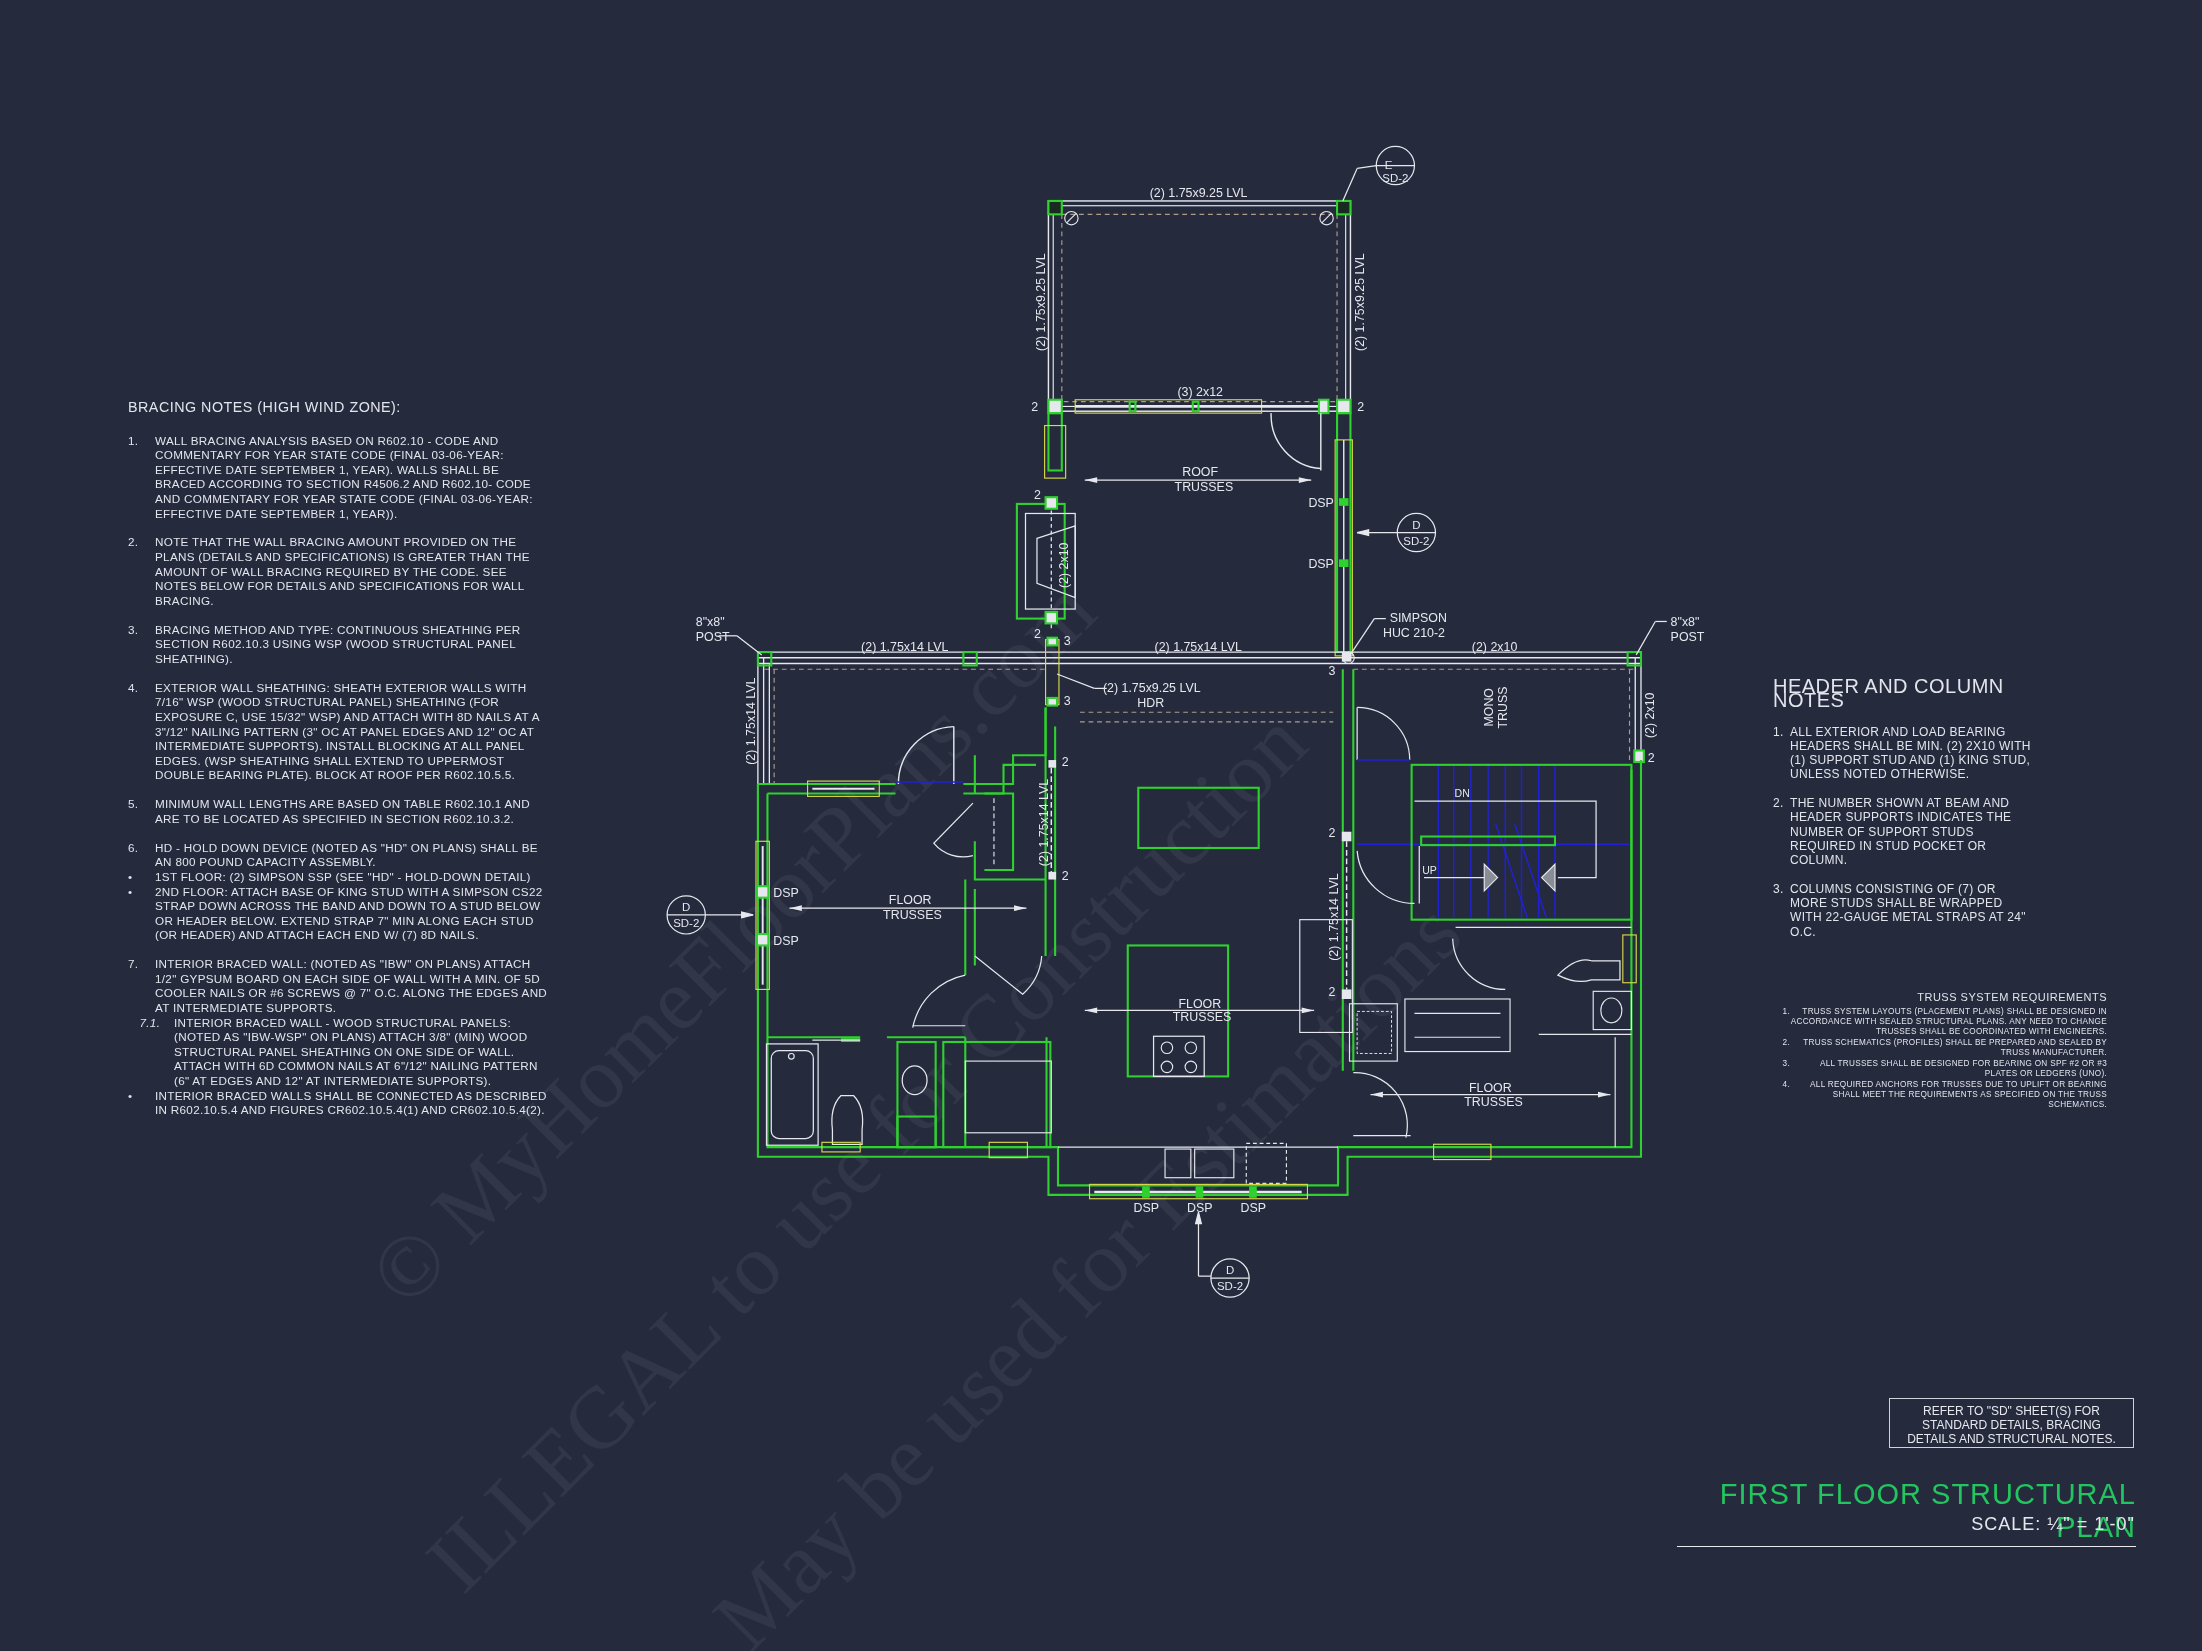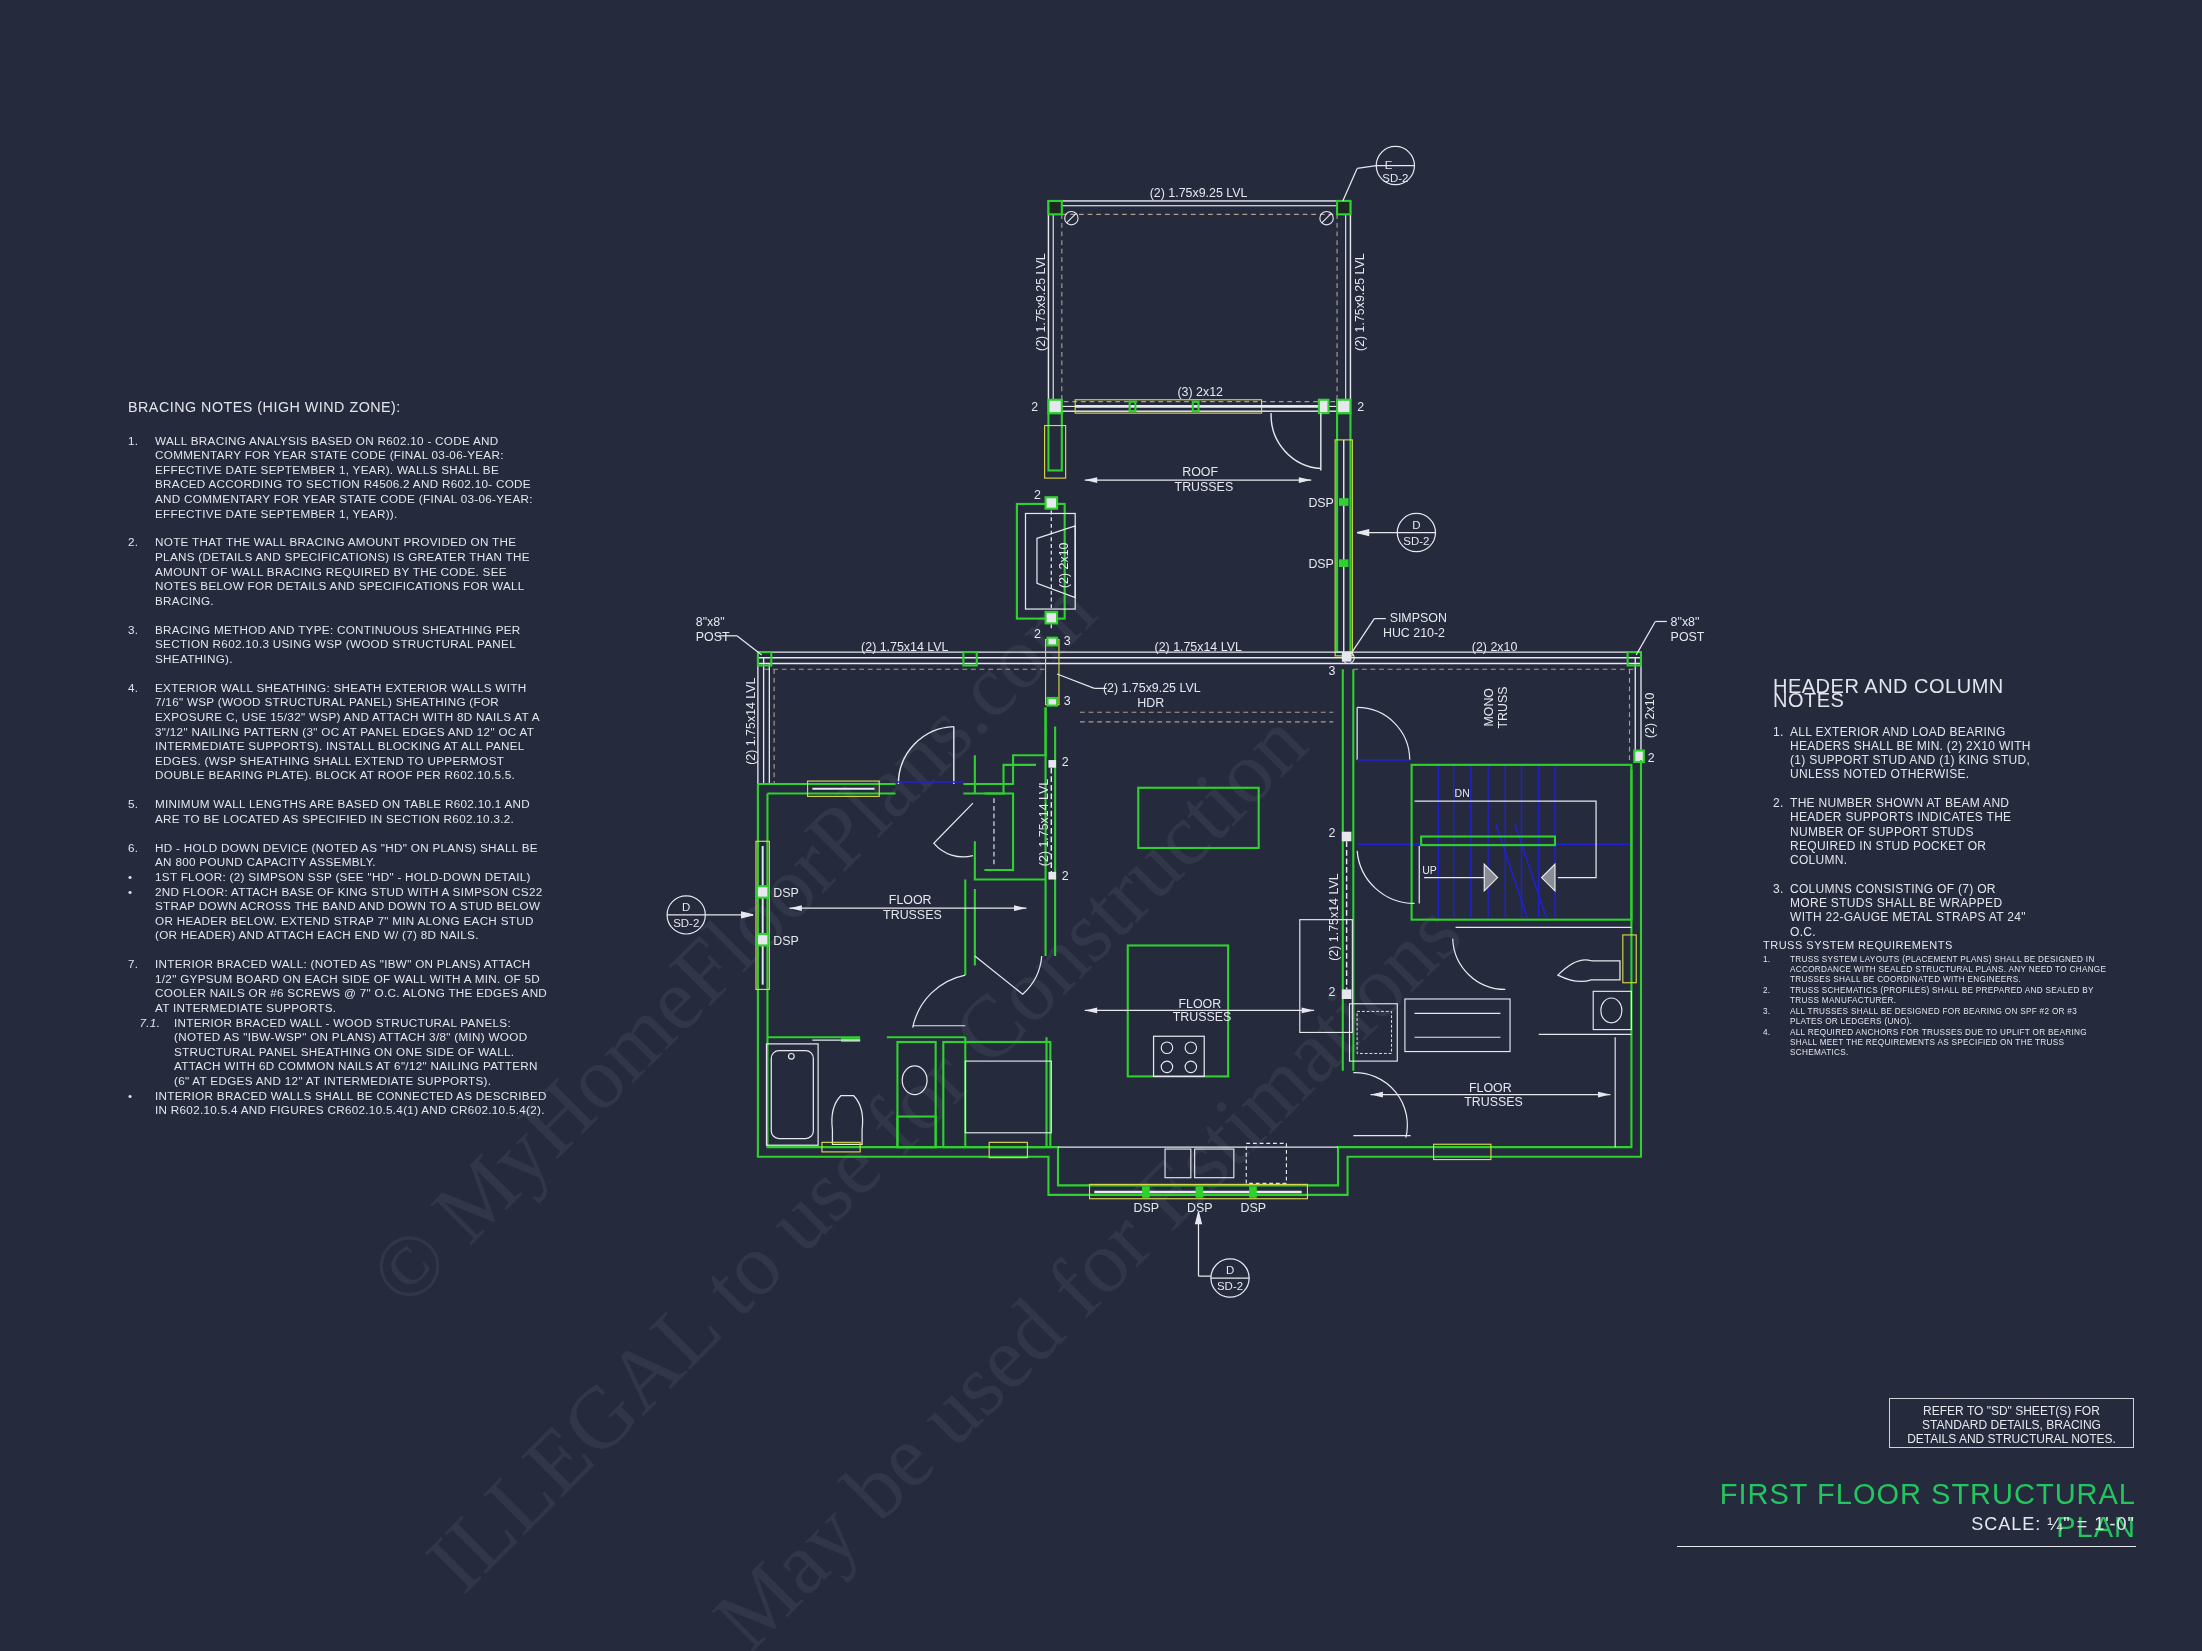--- a/index.html
+++ b/index.html
@@ -93,21 +93,21 @@
   <div class="note">
       <span class="num" style="width:17px">2.</span>
       <span class="txt">THE NUMBER SHOWN AT BEAM AND HEADER SUPPORTS INDICATES THE NUMBER OF SUPPORT STUDS REQUIRED IN STUD POCKET OR COLUMN.</span>
     </div>
   <div class="note">
       <span class="num" style="width:17px">3.</span>
       <span class="txt">COLUMNS CONSISTING OF (7) OR MORE STUDS SHALL BE WRAPPED WITH 22-GAUGE METAL STRAPS AT 24" O.C.</span>
     </div>
 </div>
 
-<div class="abs notes truss" style="left:1763px; top:940px; width:344px;">
+<div class="abs notes truss" style="left:1763px; top:992px; width:344px;text-align:right;">
   <h2>TRUSS SYSTEM REQUIREMENTS</h2>
   <div class="note">
       <span class="num">1.</span>
       <span class="txt">TRUSS SYSTEM LAYOUTS (PLACEMENT PLANS) SHALL BE DESIGNED IN ACCORDANCE WITH SEALED STRUCTURAL PLANS. ANY NEED TO CHANGE TRUSSES SHALL BE COORDINATED WITH  ENGINEERS.</span>
     </div>
   <div class="note">
       <span class="num">2.</span>
       <span class="txt">TRUSS SCHEMATICS (PROFILES) SHALL BE PREPARED AND SEALED BY TRUSS MANUFACTURER.</span>
     </div>
   <div class="note">

